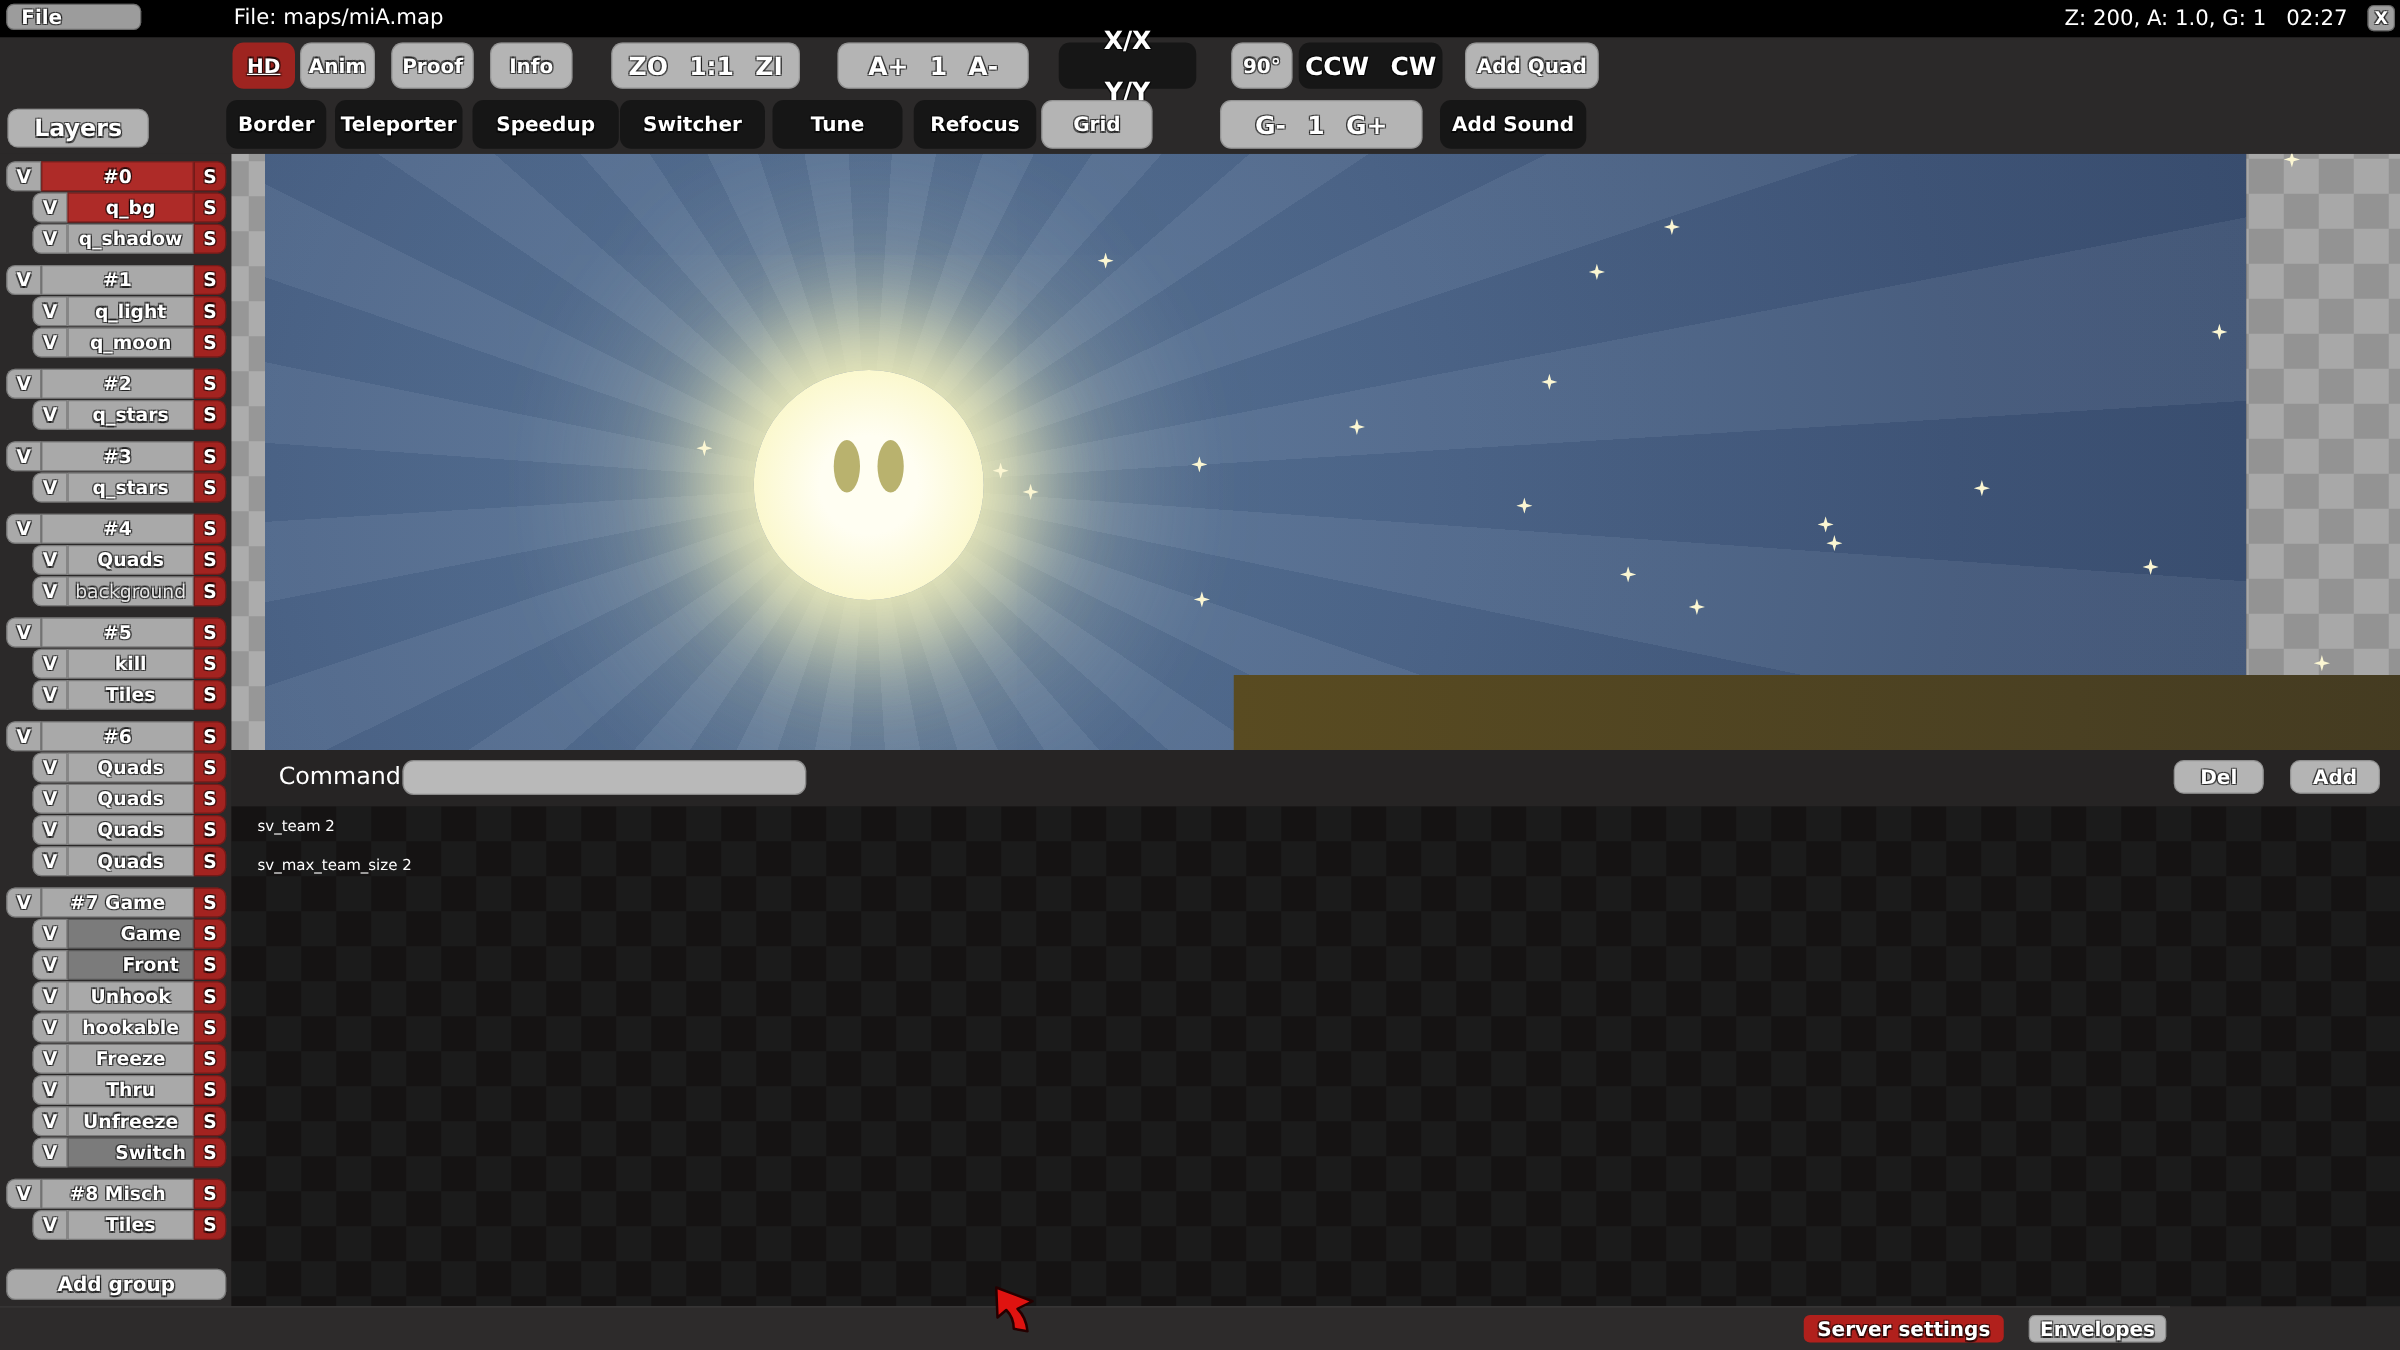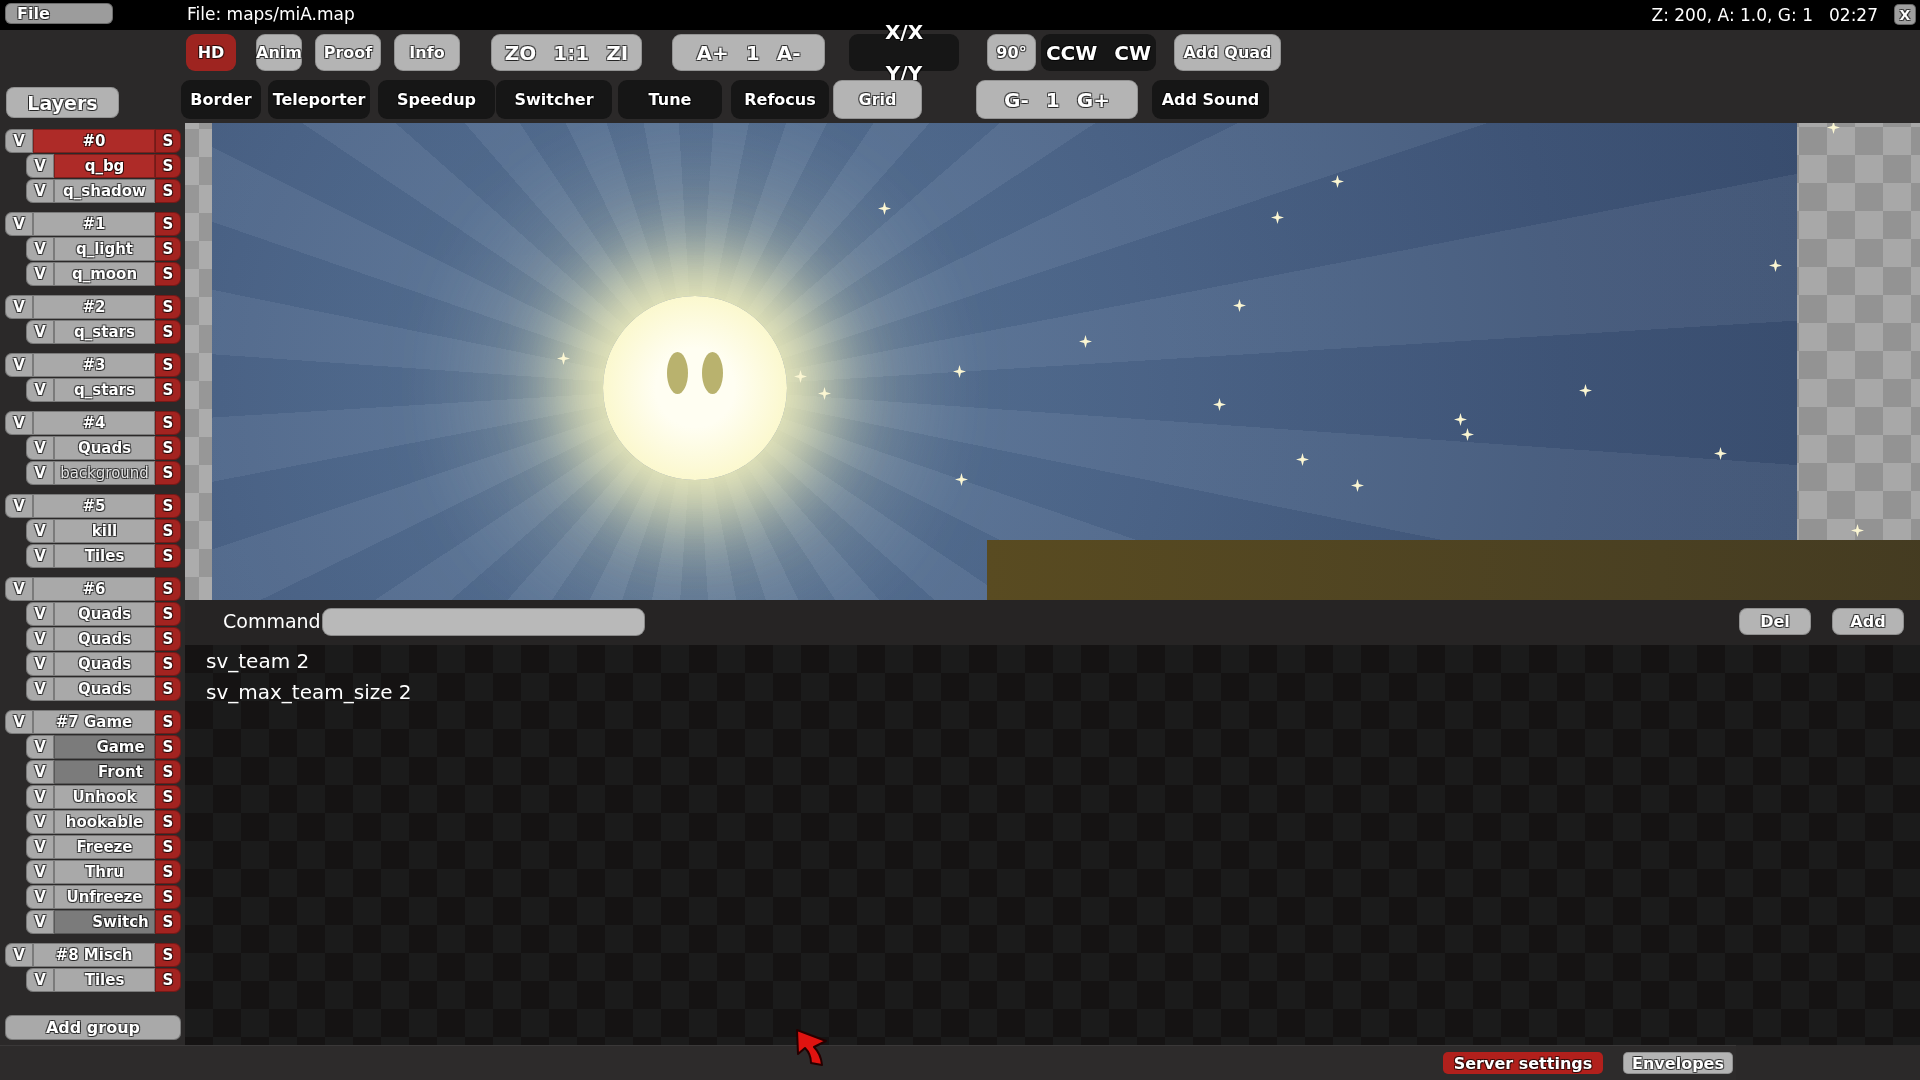--- a/index.html
+++ b/index.html
@@ -78,21 +78,21 @@
   #command-input{position:absolute;left:137px;top:8px;width:323px;height:28px;background:#b9b9b9;
     border:none;border-radius:9px;box-shadow:inset 0 0 0 1px rgba(0,0,0,.25);font-size:16px;
     padding:0 10px;box-sizing:border-box;color:#111;outline:none;}
   .cmd-btn{position:absolute;top:8px;width:72px;height:27px;background:#b4b4b4;border-radius:8px;
     display:flex;align-items:center;justify-content:center;color:#fff;font-size:16px;font-weight:700;
     box-shadow:inset 0 0 0 1px rgba(0,0,0,.2);}
   #del-button{left:1554px;} #add-button{left:1647px;}
   #command-list{position:absolute;left:185px;top:645px;width:1735px;height:400px;
     background:repeating-conic-gradient(#1b1b1b 0% 25%,#151313 0% 50%);background-size:56px 56px;}
   .cmd-entry{height:31px;display:flex;align-items:center;padding-left:21px;color:#fff;
-    font-size:20px;font-weight:500;}
+    font-size:12px;font-weight:500;}
   
   #bottom-bar{position:absolute;left:0;top:1045px;width:1736px;height:35px;background:#2d2b2b;
     border-top:1px solid #3a3838;display:flex;align-items:center;justify-content:flex-end;
     gap:20px;box-sizing:border-box;padding-right:3px;}
   #server-settings{width:160px;height:22px;background:#b1201c;border-radius:5px;display:flex;
     align-items:center;justify-content:center;color:#fff;font-size:16px;font-weight:700;}
   #envelopes{width:110px;height:22px;background:#b4b4b4;border-radius:5px;display:flex;
     align-items:center;justify-content:center;color:#fff;font-size:16px;font-weight:700;
     box-shadow:inset 0 0 0 1px rgba(0,0,0,.2);}
   #cursor{position:absolute;left:795px;top:1028px;pointer-events:none;}
@@ -107,22 +107,22 @@
     <div id="file-label">File: maps/miA.map</div>
     <div id="status-area">
       <span>Z: 200, A: 1.0, G: 1</span>
       <span>02:27</span>
       <div id="close-button" class="ol">X</div>
     </div>
   </div>
 
   <div id="toolbar-band">
     <div id="tb-row1" class="tb-row">
-        <div class="btn ol red" style="width: 50px; margin-left: 0px;">HD</div>
-        <div class="btn ol light" style="width: 46px; margin-left: 20px; text-align: right;">Anim</div>
+        <div class="btn ol red" style="width: 50px; margin-left: 0px; text-decoration: underline;">HD</div>
+        <div class="btn ol light" style="width: 60px; margin-left: 4px; text-align: right;">Anim</div>
         <div class="btn ol light" style="width: 66px; margin-left: 13px;">Proof</div>
         <div class="btn ol light" style="width: 66px; margin-left: 13px;">Info</div>
         <div class="tb-group light" style="width: 151px; margin-left: 31px;">
           <span class="ol">ZO</span>
           <span class="ol">1:1</span>
           <span class="ol">ZI</span>
         </div>
         <div class="tb-group light" style="width: 153px; margin-left: 30px;">
           <span class="ol">A+</span>
           <span class="ol">1</span>

